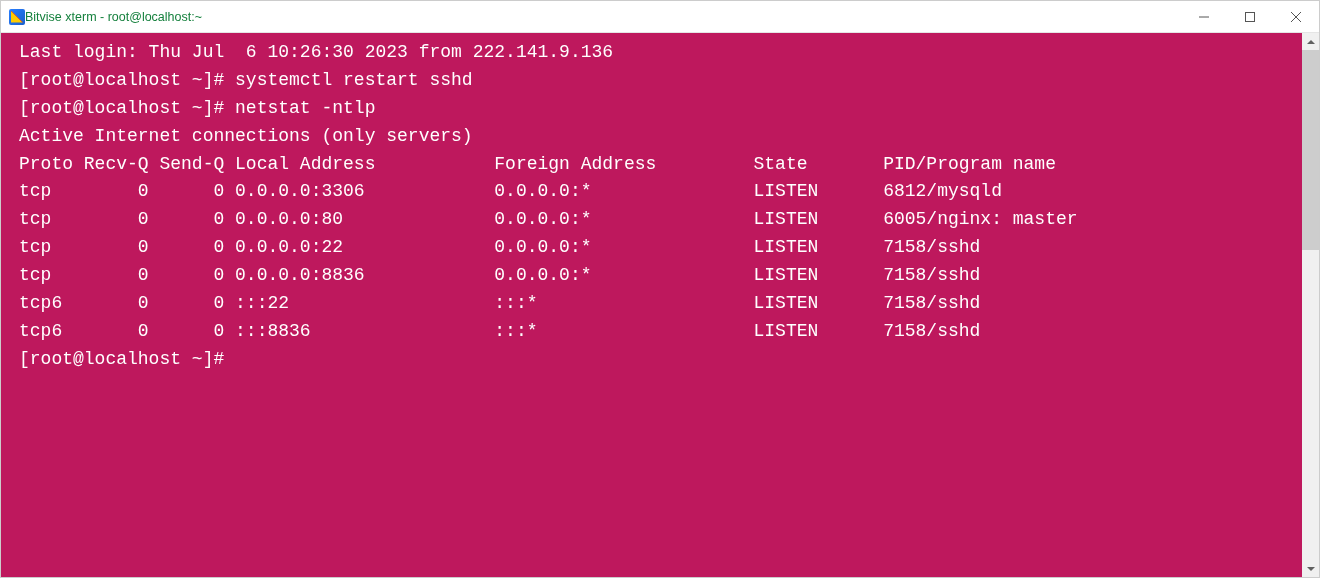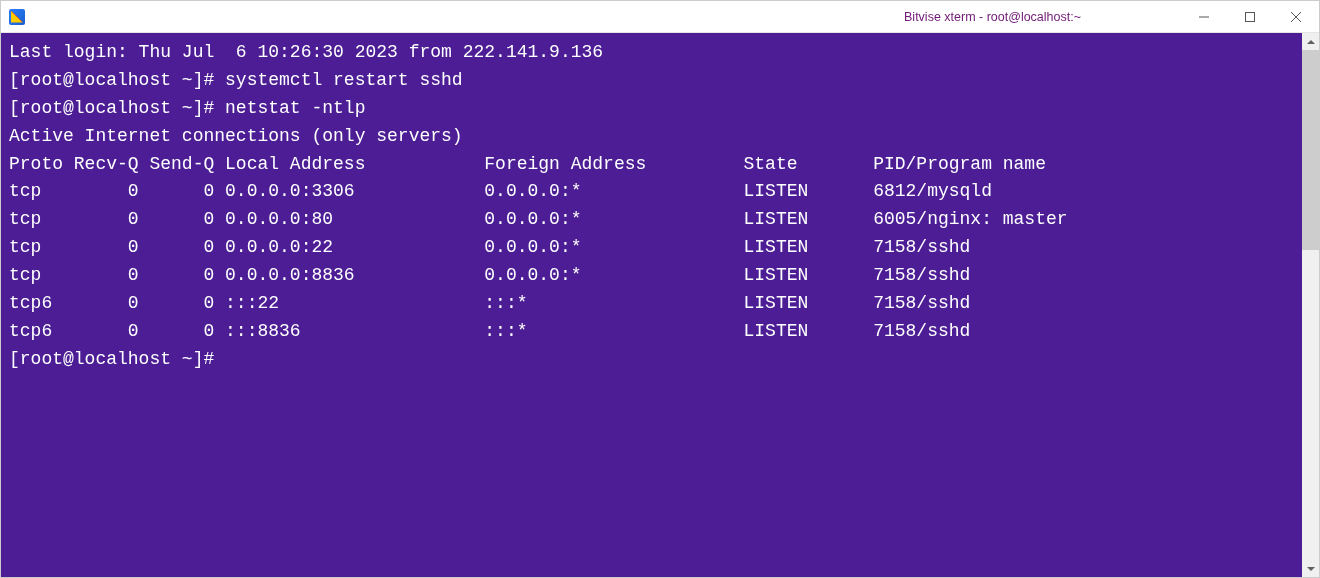--- a/index.html
+++ b/index.html
@@ -42,22 +42,22 @@
       position: absolute;
       top: 2px;
       left: 2px;
       width: 12px;
       height: 12px;
       background: linear-gradient(45deg, #ffcc00 50%, #ff6600 50%);
       clip-path: polygon(0 100%, 100% 100%, 0 0);
     }
     .titlebar-title {
       flex: 1;
-      text-align: right;
-      color: #701a75;
+      text-align: left;
+      color: #15803d;
       font-size: 12.5px;
       padding-right: 100px;
     }
     .window-controls {
       display: flex;
       height: 100%;
     }
     .win-ctrl {
       width: 46px;
       display: flex;
@@ -73,26 +73,26 @@
       fill: none;
     }
     .terminal-wrapper {
       flex: 1;
       display: flex;
       background: #000000;
       overflow: hidden;
     }
     .terminal {
       flex: 1;
-      background: #4c1d95;
+      background: #be185d;
       color: #ffffff;
       font-family: "Consolas", "Courier New", monospace;
       font-size: 18px;
       line-height: 1.55;
-      padding: 6px 8px;
+      padding: 6px 18px;
       white-space: pre;
       overflow: hidden;
     }
     .scrollbar {
       width: 17px;
       background: #f0f0f0;
       position: relative;
     }
     .scrollbar-btn {
       width: 17px;

